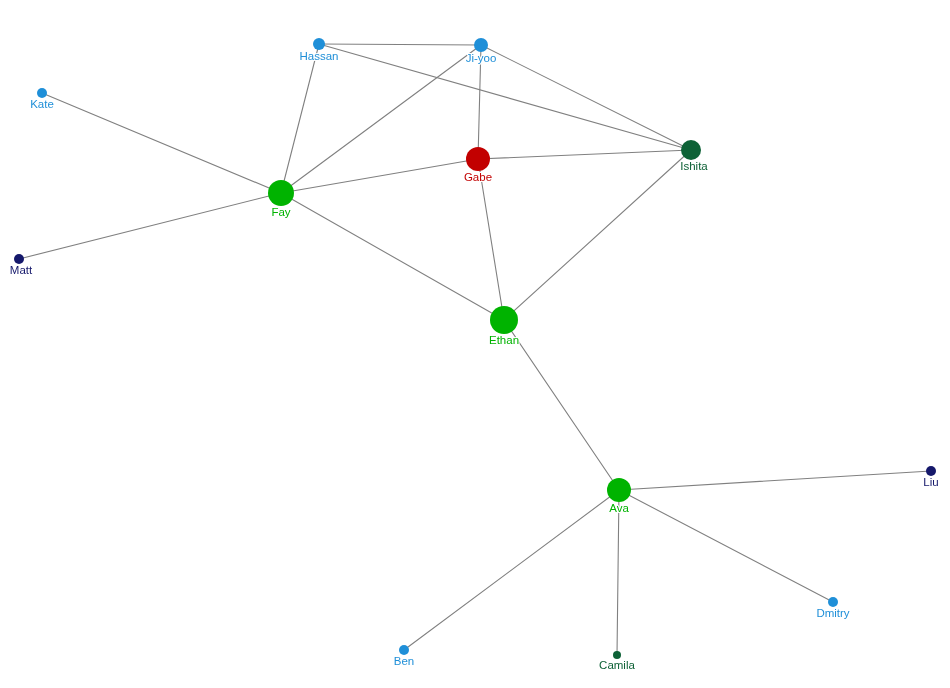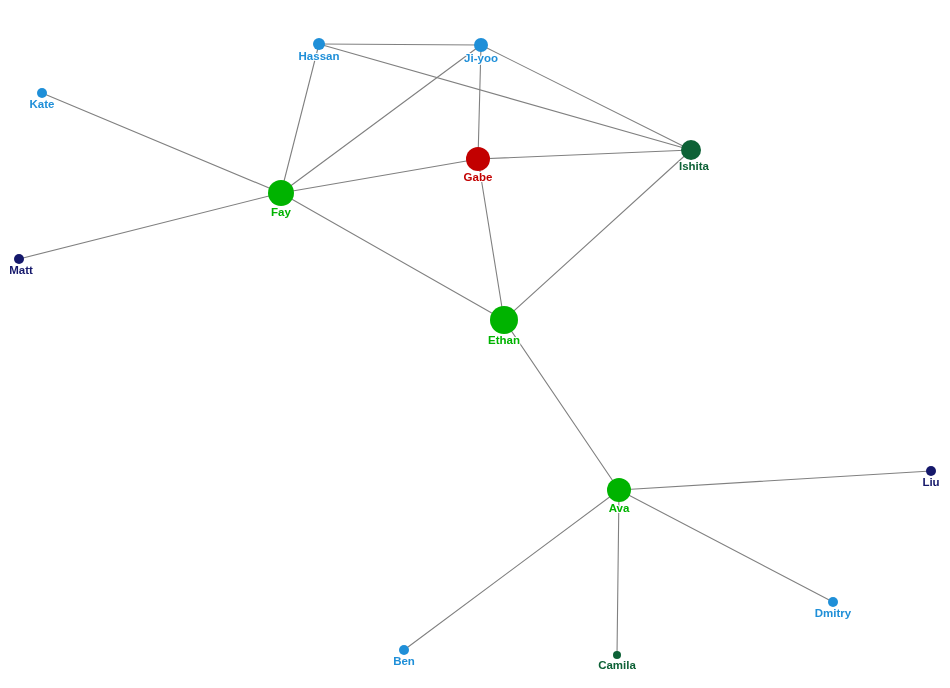--- a/index.html
+++ b/index.html
@@ -12,21 +12,20 @@
     font-family: "Liberation Sans", sans-serif;
     width: 950px;
     height: 688px;
     overflow: hidden;
   }
   #graph-canvas {
     position: relative;
     width: 950px;
     height: 683px;
     background: #ffffff;
-    font-weight: bold;
   }
   #graph-svg {
     position: absolute;
     top: 0;
     left: 0;
     width: 950px;
     height: 688px;
     display: block;
   }
   .edge-line {

